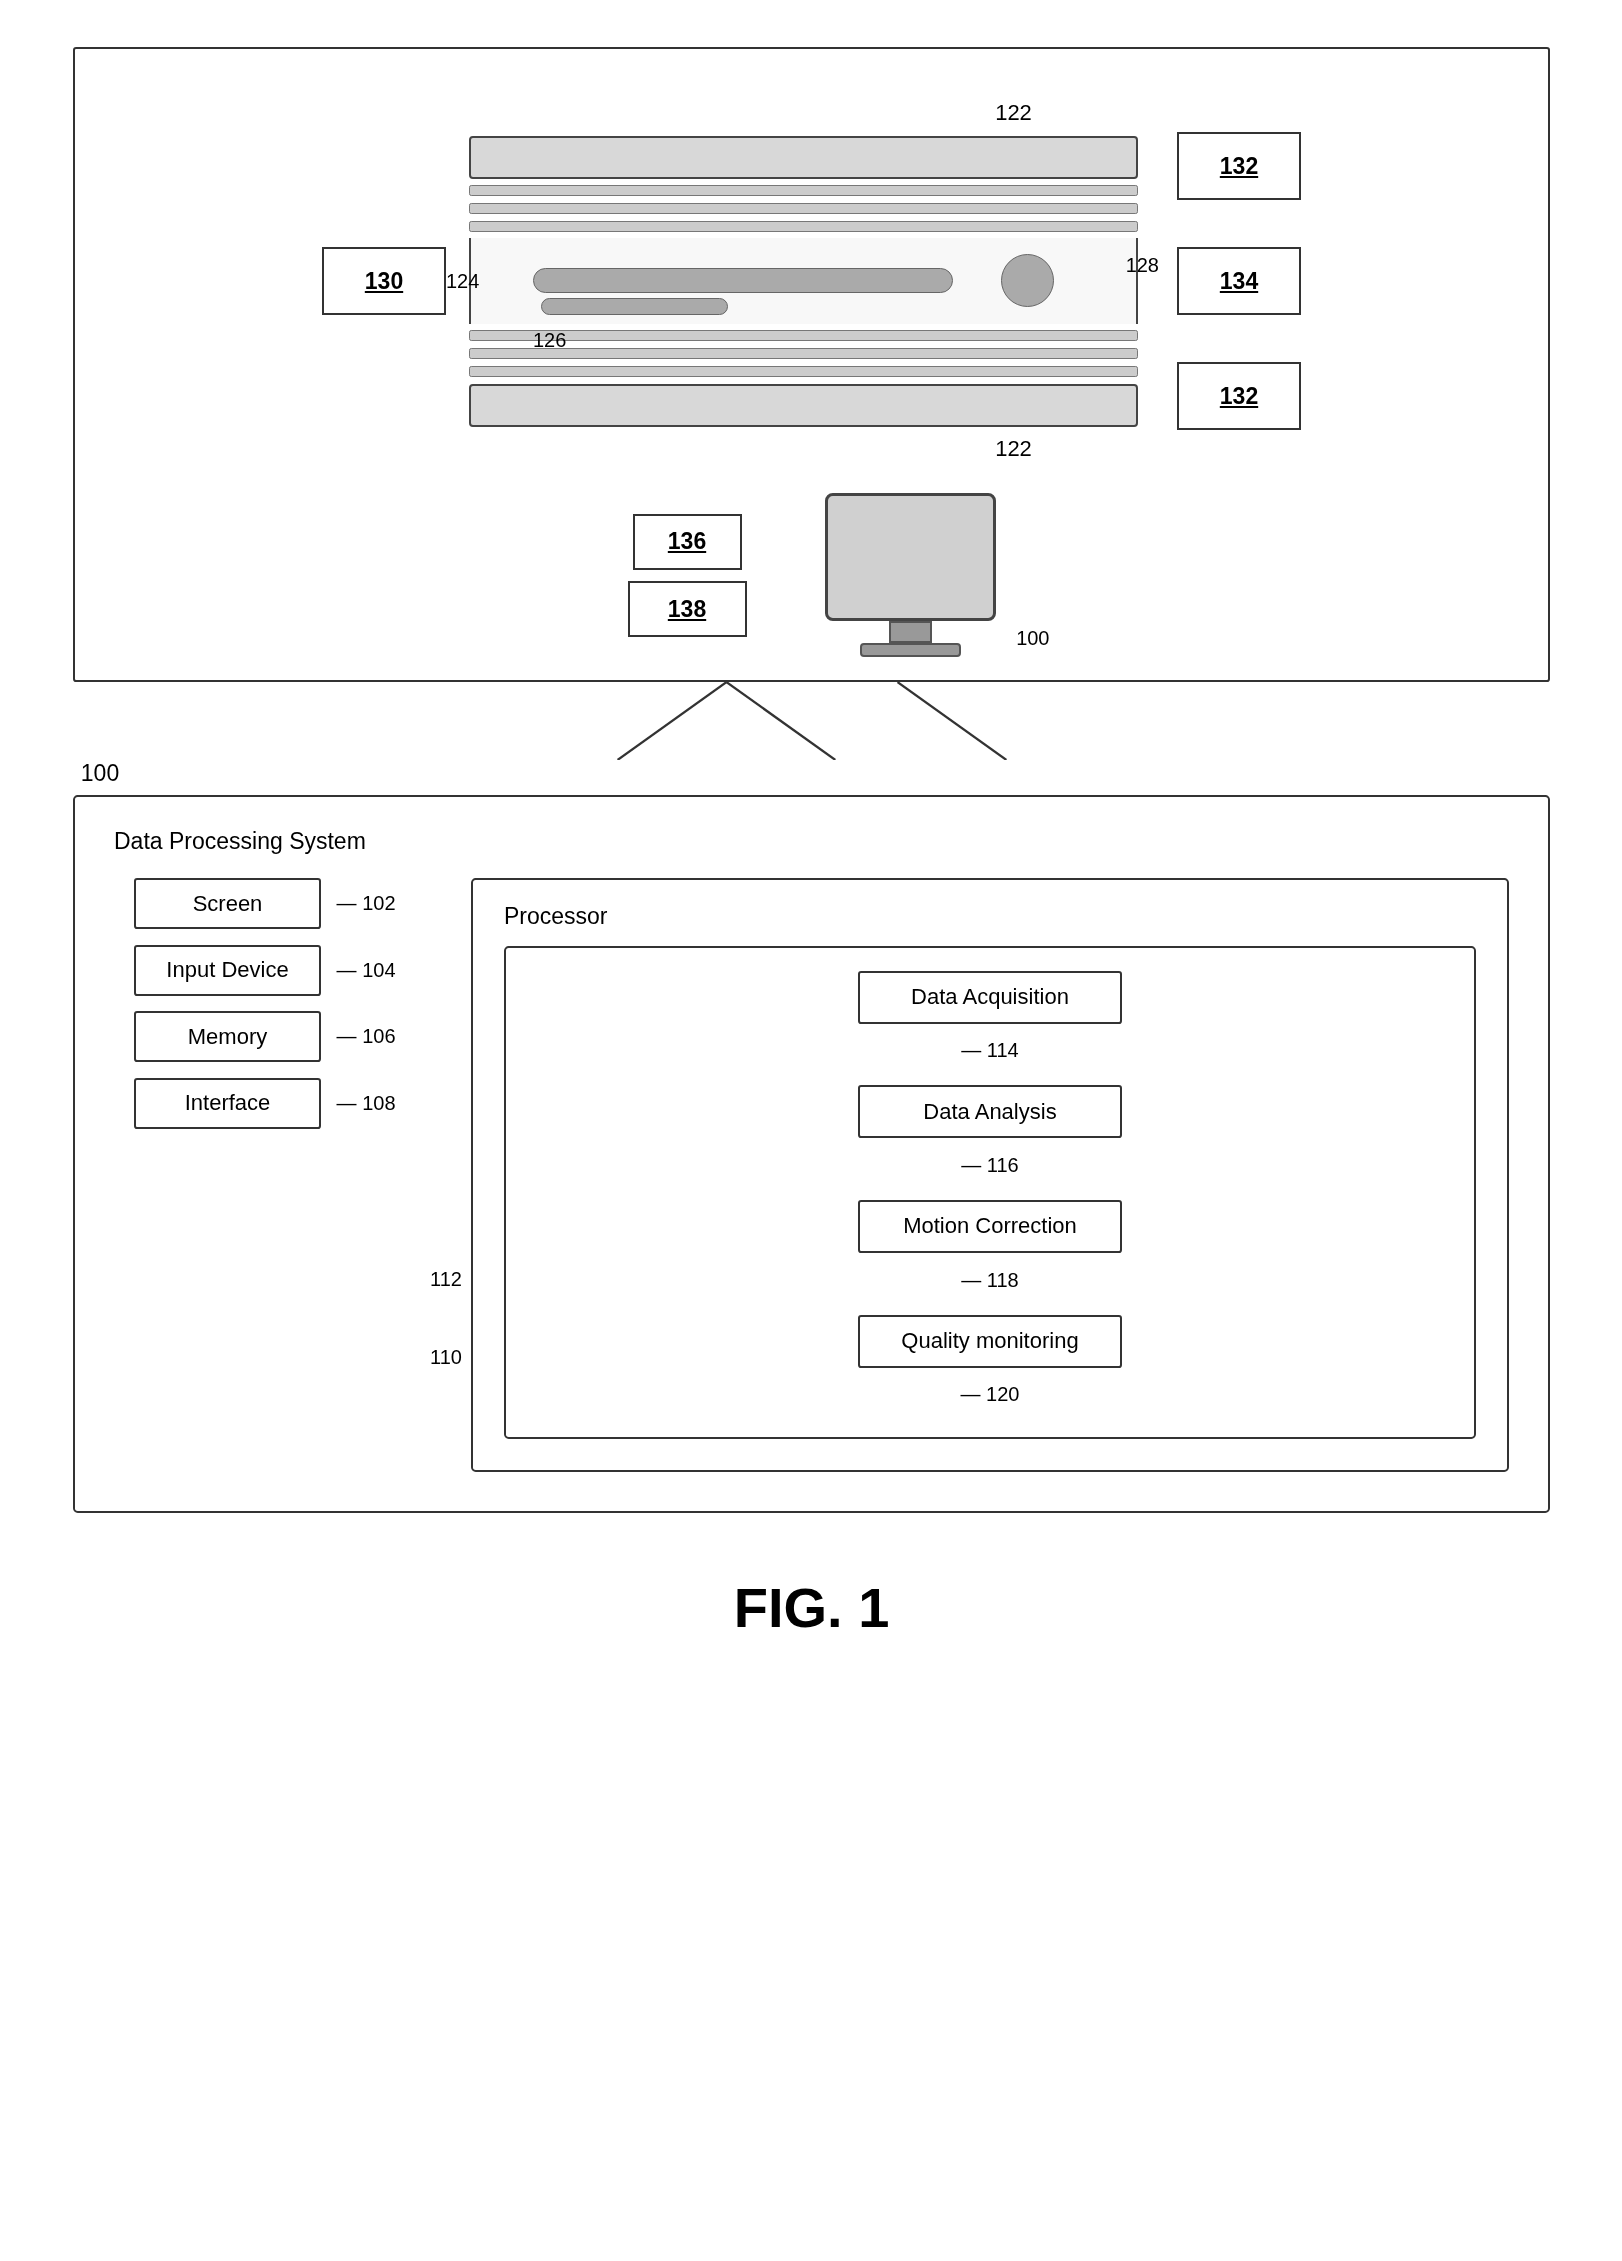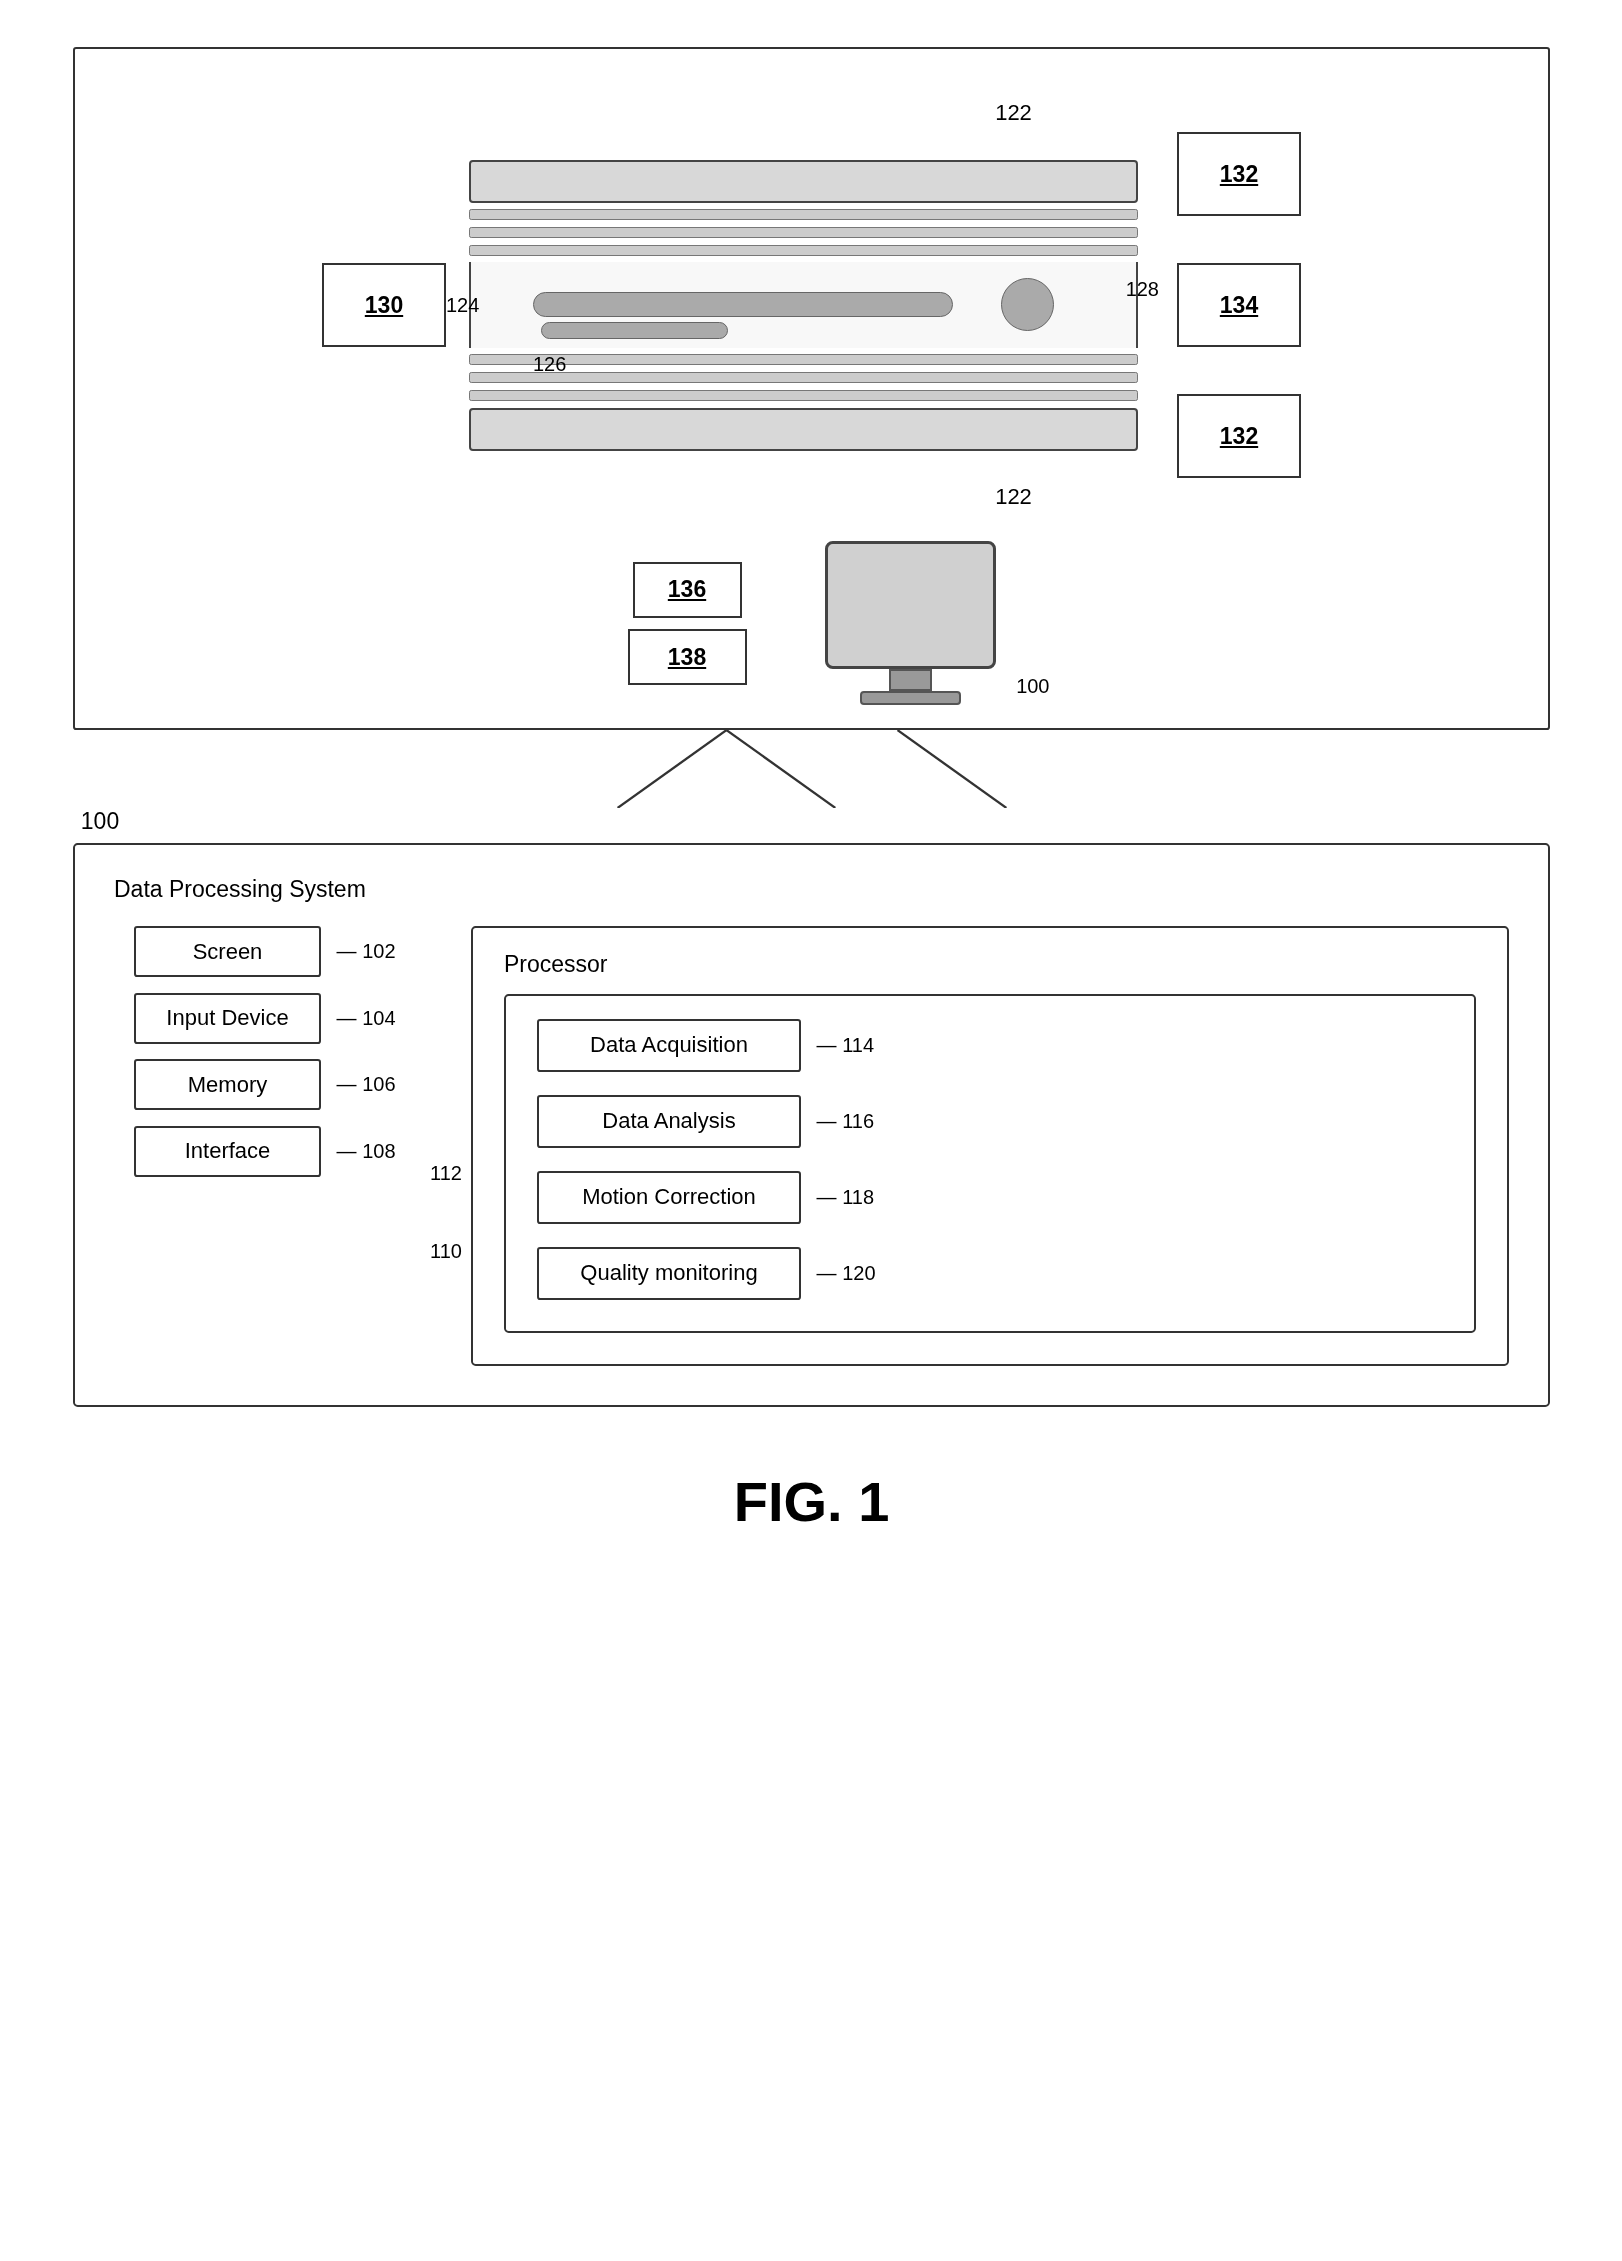--- a/index.html
+++ b/index.html
@@ -107,20 +107,21 @@
     .cpp-items {
       display: flex;
       flex-direction: column;
       gap: 23px;
     }
 
     .cpp-item-row {
       display: flex;
       align-items: center;
       gap: 15.6px;
+      flex-direction: column;
     }
 
     .cpp-item-box {
       border: 2.3px solid #333;
       border-radius: 3.1px;
       width: 264px;
       height: 53px;
       display: flex;
       align-items: center;
       justify-content: center;
@@ -221,21 +222,21 @@
       width: 187px;
       height: 17px;
       background: #aaa;
       border: 1.6px solid #666;
       border-radius: 8.6px;
     }
 
     .wire-box {
       border: 2.3px solid #333;
       width: 124px;
-      height: 84px;
+      height: 68px;
       display: flex;
       align-items: center;
       justify-content: center;
       font-size: 23px;
       font-weight: bold;
       background: #fff;
     }
 
     .underline-num {
       text-decoration: underline;

